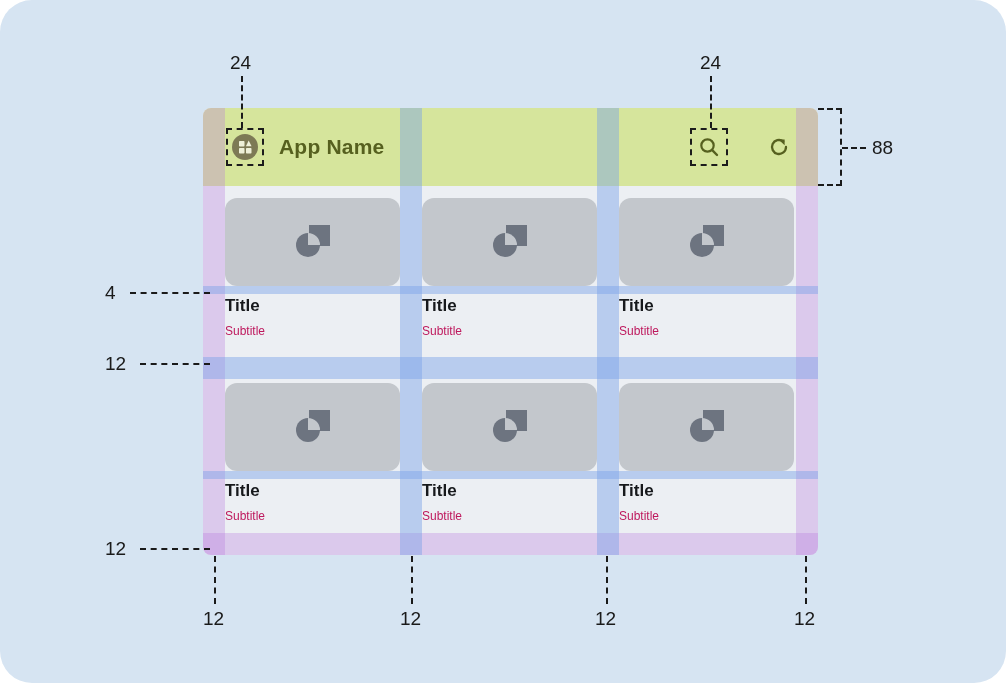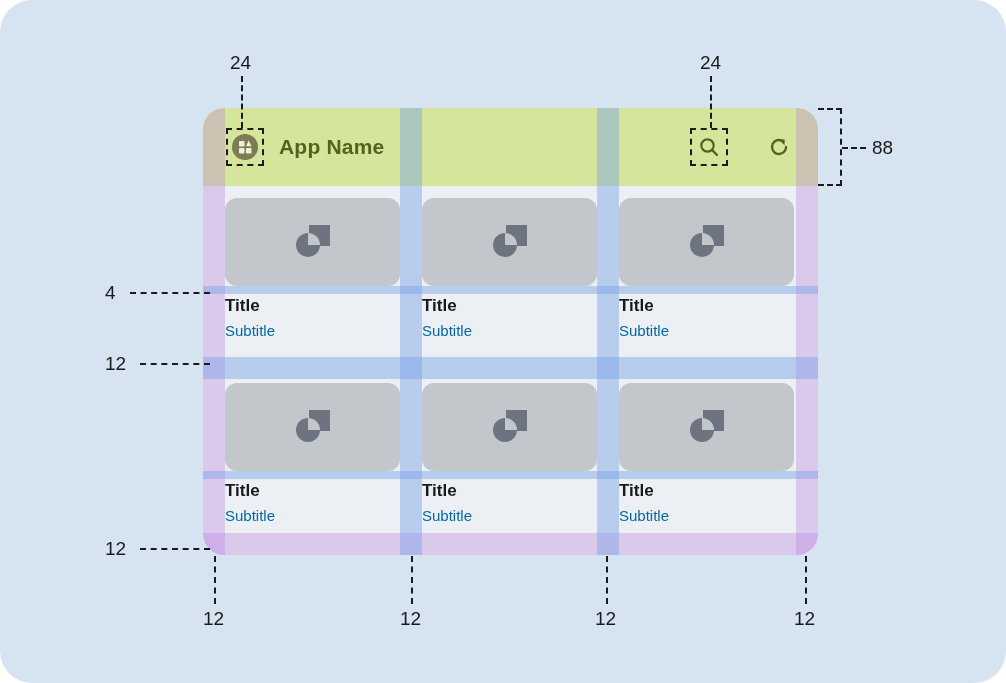--- a/index.html
+++ b/index.html
@@ -23,21 +23,21 @@
     overflow: hidden;
   }
 
   
   #app-frame {
     position: absolute;
     left: 203px;
     top: 108px;
     width: 615px;
     height: 447px;
-    border-radius: 21px;
+    border-radius: 8px;
     overflow: hidden;
     background: #eceff3;
   }
 
   
   #app-bar {
     position: absolute;
     left: 0;
     top: 0;
     width: 615px;
@@ -99,23 +99,23 @@
   .card-text {
     padding-top: 10px;
   }
   .card-title {
     font-size: 17px;
     font-weight: 700;
     color: #17191c;
     line-height: 20px;
   }
   .card-subtitle {
-    font-size: 15px;
+    font-size: 12px;
     font-weight: 400;
-    color: #0369a1;
+    color: #be185d;
     line-height: 20px;
     padding-top: 5px;
   }
 
   
   .overlay { position: absolute; pointer-events: none; }
   .gutter-v {            
     background: rgba(122,161,232,0.45);
   }
   .gutter-h {            

